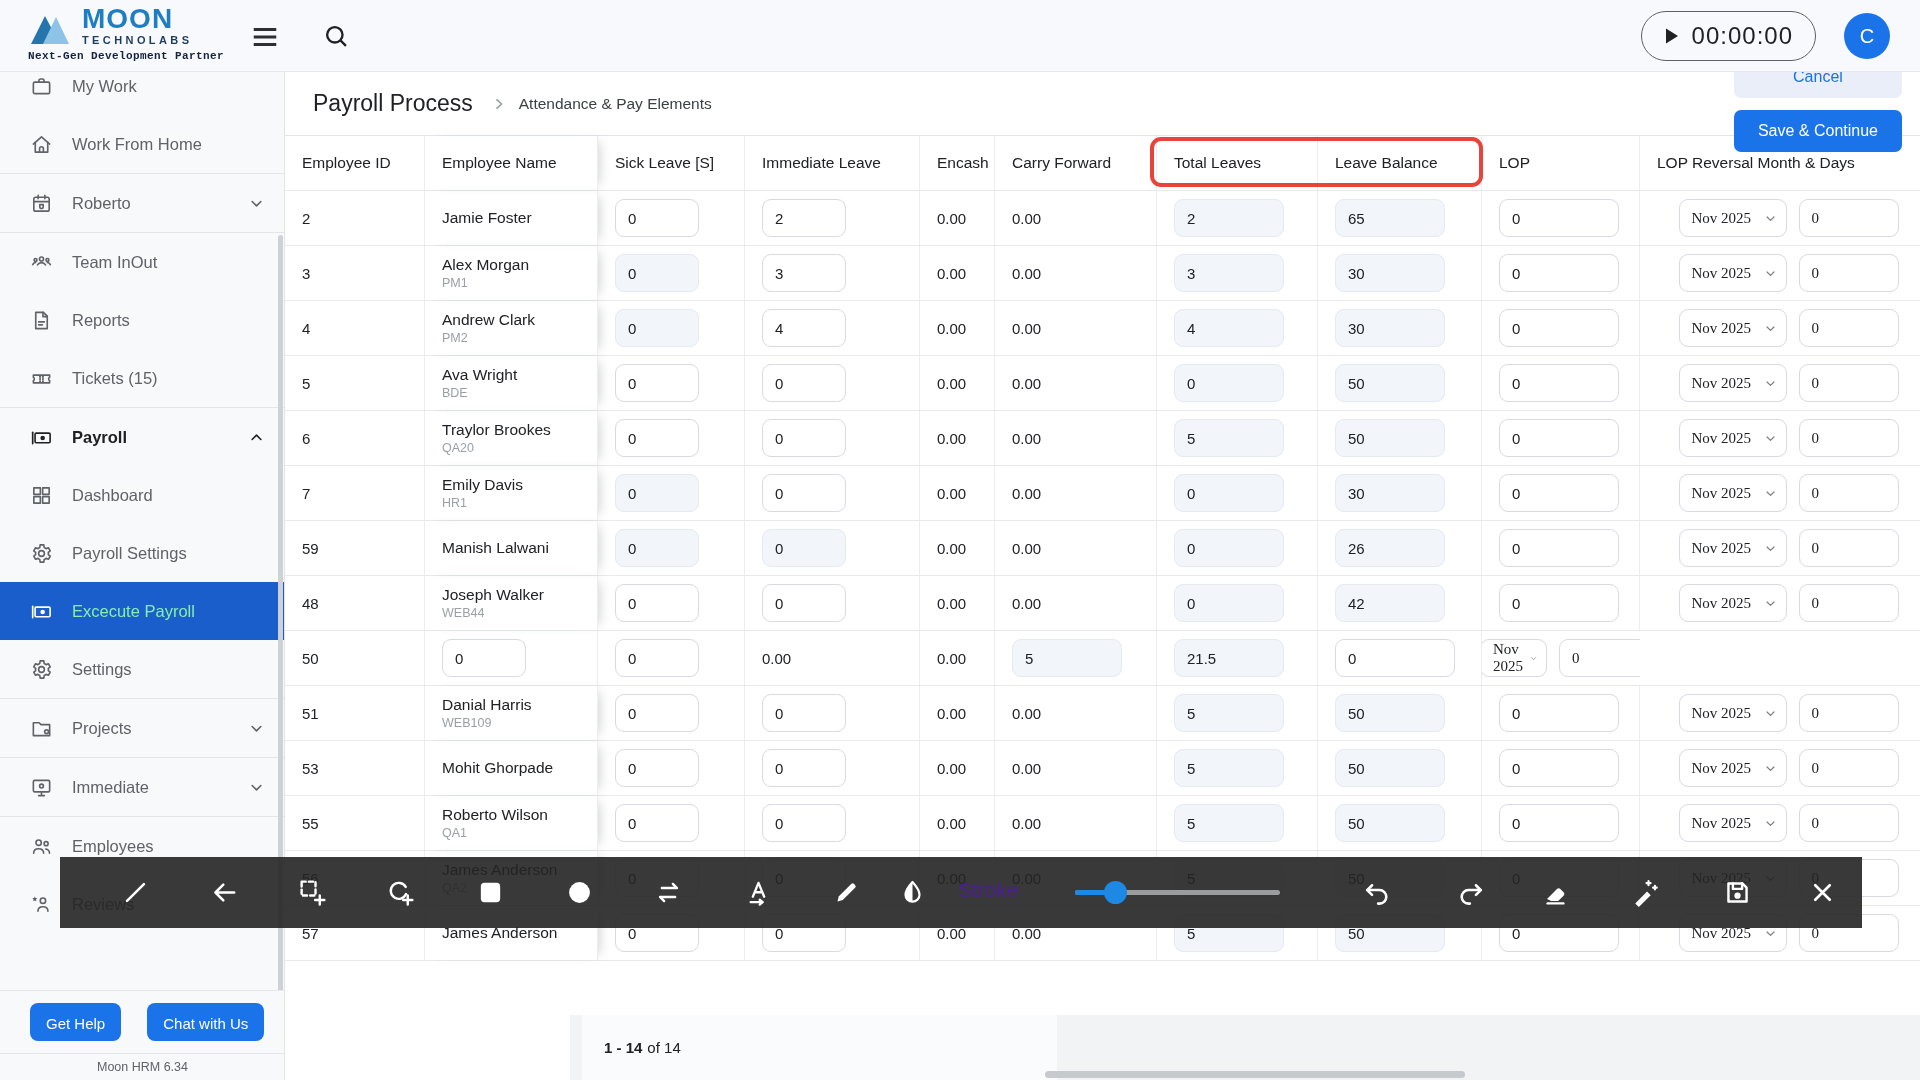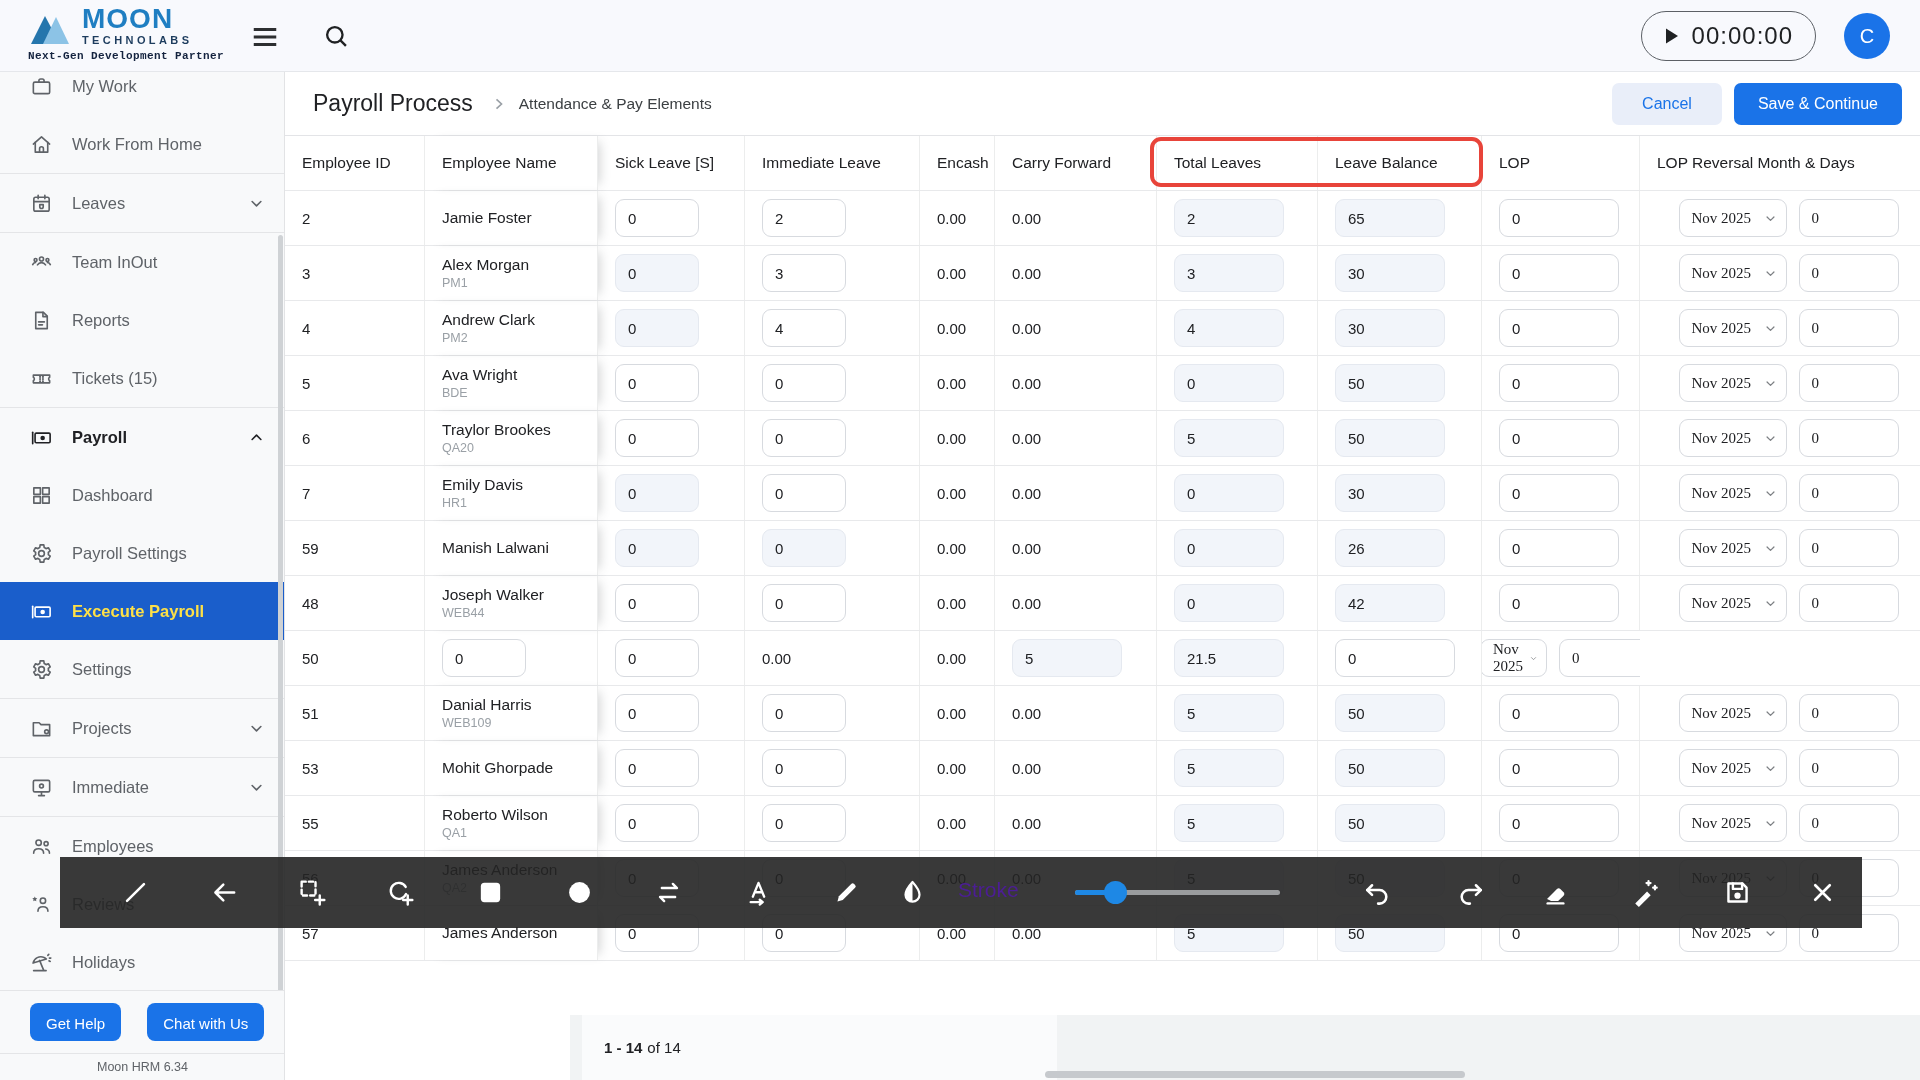--- a/index.html
+++ b/index.html
@@ -23,36 +23,36 @@
   
   .sidebar { position:absolute; left:0; top:72px; width:285px; height:1008px; background:#f8f9fa; border-right:1px solid #e2e3e5; overflow:hidden; z-index:4; }
   .side-nav { margin-top:-15px; }
   .side-item { height:58px; display:flex; align-items:center; padding:0 18px 0 30px; color:#5f6368; cursor:pointer; position:relative; }
   .side-item .icn { width:23px; height:23px; flex:0 0 23px; color:#5f6368; }
   .side-item .lbl { margin-left:19px; font-size:16.5px; color:#5f6368; white-space:nowrap; }
   .side-item .chev { margin-left:auto; width:19px; height:19px; color:#5f6368; }
   .side-item.bold .lbl { color:#202124; font-weight:700; }
   .side-item.bold .icn, .side-item.bold .chev { color:#202124; }
   .side-item.active { background:var(--side-active); }
-  .side-item.active .lbl { color:#fde047; font-weight:700; }
+  .side-item.active .lbl { color:#86efac; font-weight:400; }
   .side-item.active .icn { color:#fff; }
   .side-div { height:1px; background:#e4e5e7; }
   .side-scrollbar { position:absolute; right:1px; top:163px; width:5px; height:770px; background:#cfd2d5; border-radius:3px; }
   .side-foot { position:absolute; left:0; bottom:0; width:285px; background:#f8f9fa; z-index:2; }
   .side-foot-btns { border-top:1px solid #e4e5e7; padding:12px 16px 12px 30px; display:flex; gap:26px; }
   .blue-btn { background:var(--accent); color:#fff; border:none; border-radius:8px; font-size:15px; font-weight:500; height:38px; padding:12px 16px; cursor:pointer; font-family:inherit; }
   .version-bar { border-top:1px solid #e4e5e7; height:27px; display:flex; align-items:center; justify-content:center; font-size:12.5px; color:#5f6368; }
 
   
   .main { position:absolute; left:285px; top:72px; width:1635px; height:1008px; background:#fff; }
   .page-head { height:63px; display:flex; align-items:center; padding:0 18px 0 28px; background:#fff; }
   .page-title { font-size:23px; font-weight:500; color:#202124; }
   .bc-chev { width:20px; height:20px; color:#9aa0a6; margin:0 10px 0 16px; }
   .bc-label { font-size:15.5px; color:#3c4043; }
-  .head-actions { margin-left:auto; display:flex; gap:12px; }
+  .head-actions { margin-left:auto; display:flex; gap:12px;flex-direction:column; }
   .cancel-btn { background:#e9eef9; color:var(--accent); border:none; border-radius:7px; height:42px; padding:0 30px; font-size:16px; font-weight:500; cursor:pointer; font-family:inherit; }
   .save-btn { background:var(--accent); color:#fff; border:none; border-radius:7px; height:42px; padding:0 24px; font-size:16px; font-weight:500; cursor:pointer; font-family:inherit; }
 
   
   .ptable { border-top:1px solid #e3e4e7; }
   .trow { display:grid; grid-template-columns:140px 173px 147px 175px 75px 162px 161px 164px 158px 280px; align-items:stretch; border-bottom:1px solid #e8e9eb; height:55px; background:#fff; }
   .cell { display:flex; flex-direction:column; justify-content:center; padding-left:17px; border-right:1px solid #eceded; overflow:hidden; }
   .cell:last-child { border-right:none; }
   .cell.namec { box-shadow:8px 0 10px -6px rgba(60,64,67,.22); position:relative; z-index:1; }
   .hcell { font-size:15.5px; font-weight:500; color:#202124; white-space:nowrap; }
@@ -143,21 +143,21 @@
             </svg></span>
           <span class="lbl">Work From Home</span>
         </div>
         <div class="side-div"></div>
         <div class="side-item">
           <span class="icn"><svg viewBox="0 0 24 24" fill="none" stroke="currentColor" stroke-width="1.7" stroke-linecap="round" stroke-linejoin="round">
               <rect x="4" y="5.5" width="16" height="14.5" rx="1.8"></rect>
               <path d="M4 10h16M8.5 3.5v3.6M15.5 3.5v3.6"></path>
               <path d="M10.2 13.2h3.6v2.2a1.8 1.8 0 0 1-3.6 0z"></path>
             </svg></span>
-          <span class="lbl">Leaves</span>
+          <span class="lbl">Roberto</span>
           <span class="chev"><svg viewBox="0 0 24 24" fill="none" stroke="currentColor" stroke-width="2" stroke-linecap="round" stroke-linejoin="round">
               <path d="M6.5 9.5l5.5 5.5 5.5-5.5"></path>
             </svg></span>
         </div>
         <div class="side-div"></div>
         <div class="side-item">
           <span class="icn"><svg viewBox="0 0 24 24" fill="none" stroke="currentColor" stroke-width="1.7" stroke-linecap="round" stroke-linejoin="round">
               <circle cx="12" cy="8.3" r="2.1"></circle>
               <path d="M7.8 14.5c.9-1.5 2.4-2.4 4.2-2.4s3.3.9 4.2 2.4"></path>
               <circle cx="5.8" cy="9.3" r="1.5"></circle>
@@ -257,29 +257,20 @@
             </svg></span>
           <span class="lbl">Employees</span>
         </div>
         <div class="side-item">
           <span class="icn"><svg viewBox="0 0 24 24" fill="none" stroke="currentColor" stroke-width="1.7" stroke-linecap="round" stroke-linejoin="round">
               <circle cx="13.5" cy="8" r="2.8"></circle>
               <path d="M8.3 19c0-2.9 2.3-4.6 5.2-4.6s5.2 1.7 5.2 4.6"></path>
               <path d="M5 3.6l.8 1.6 1.8.3-1.3 1.2.3 1.8L5 7.7l-1.6.8.3-1.8-1.3-1.2 1.8-.3z" fill="currentColor" stroke="none"></path>
             </svg></span>
           <span class="lbl">Reviews</span>
-        </div>
-        <div class="side-item">
-          <span class="icn"><svg viewBox="0 0 24 24" fill="none" stroke="currentColor" stroke-width="1.7" stroke-linecap="round" stroke-linejoin="round">
-              <path d="M3.2 12.6C4.4 7.4 9.8 4.6 14.7 6.7c.9.4 1.7.9 2.4 1.6L3.2 12.6z"></path>
-              <path d="M10 9.8l4.2 10.2"></path>
-              <path d="M3.8 20.5h13"></path>
-              <path d="M18.6 4.6l1-1M20.2 7.4h1.5M19.8 10.2l1.3.7"></path>
-            </svg></span>
-          <span class="lbl">Holidays</span>
         </div>
       </nav>
     <div class="side-scrollbar"></div>
     <div class="side-foot">
       <div class="side-foot-btns">
         <button class="blue-btn">Get Help</button>
         <button class="blue-btn">Chat with Us</button>
       </div>
       <div class="version-bar">Moon HRM 6.34</div>
     </div>

